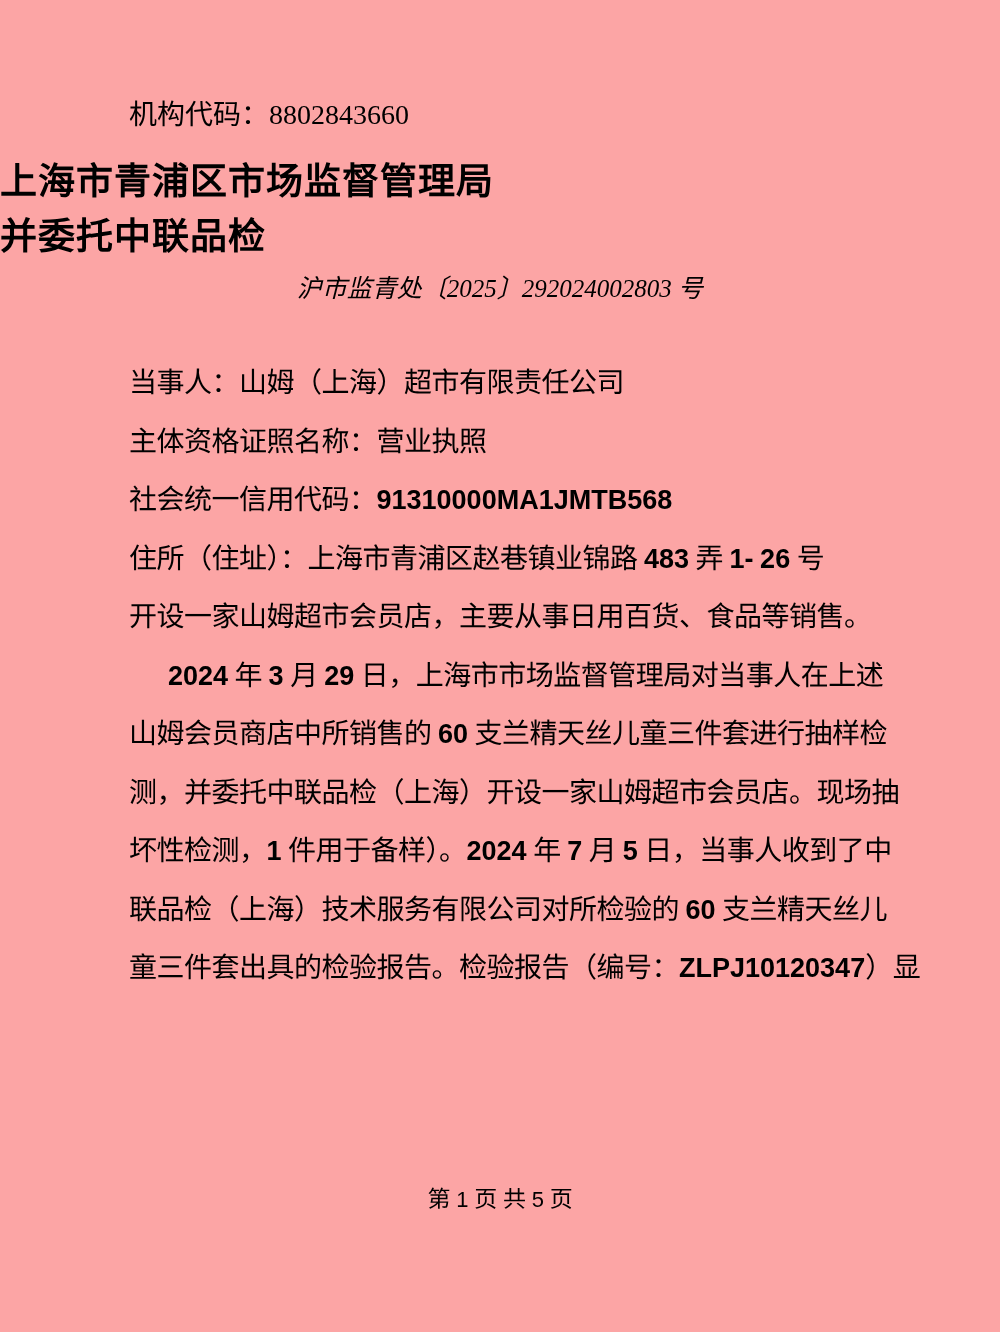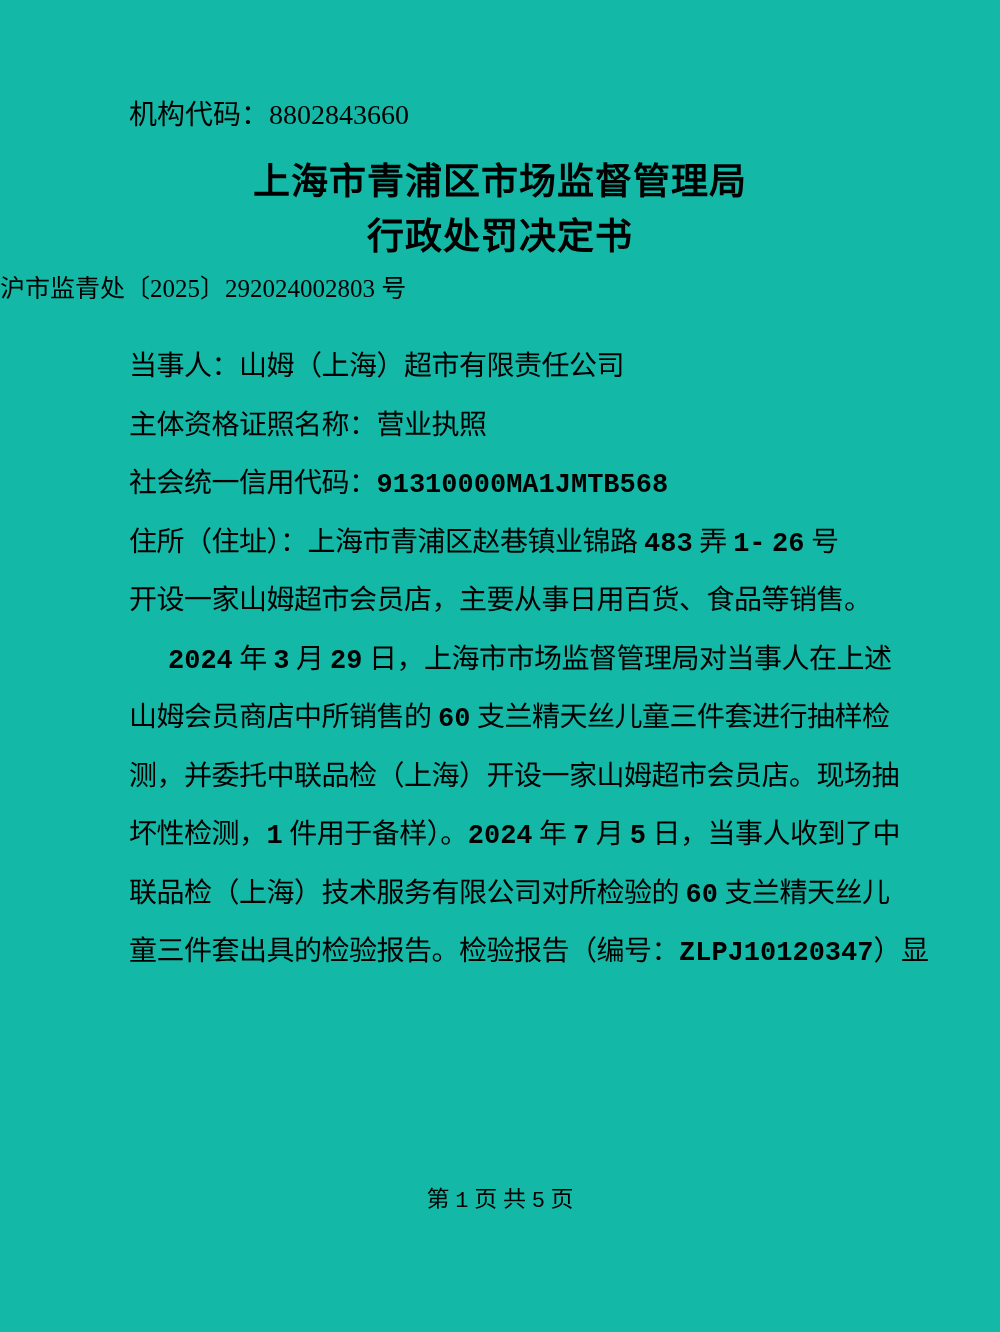--- a/index.html
+++ b/index.html
@@ -4,71 +4,72 @@
 <style>
   html, body {
     margin: 0;
     padding: 0;
     background: #ffffff;
   }
   .page {
     position: relative;
     width: 1000px;
     height: 1332px;
-    background: #14b8a6;
+    background: #fca5a5;
     color: #000000;
     font-family: "Liberation Serif", "DejaVu Serif", serif;
     overflow: hidden;
   }
   .org-code {
     position: absolute;
     left: 129px;
     top: 97px;
     font-size: 28px;
     line-height: 36px;
     white-space: nowrap;
   }
   .title-block {
     position: absolute;
     top: 154px;
     left: 0;
     right: 0;
-    text-align: center;
     font-weight: bold;
     font-size: 37px;
     line-height: 55px;
     letter-spacing: 1px;
   }
   .doc-number {
     position: absolute;
     top: 272px;
     left: 0;
     right: 0;
+    text-align: center;
     font-size: 25px;
     line-height: 34px;
     white-space: nowrap;
+    font-style: italic;
   }
   .body-block {
     position: absolute;
     left: 129px;
-    top: 337px;
+    top: 354px;
     width: 760px;
   }
   .line {
     height: 58.5px;
     line-height: 58.5px;
     font-size: 28px;
     letter-spacing: -0.5px;
     white-space: nowrap;
   }
   .line.indent {
     padding-left: 39px;
   }
   b.num {
-    font-family: Liberation Mono, monospace;
+    font-family: Liberation Sans, sans-serif;
     font-weight: 600;
     font-size: 27px;
     letter-spacing: 0;
   }
   .page-footer {
     position: absolute;
     top: 1184px;
     left: 0;
     right: 0;
     text-align: center;
@@ -82,21 +83,21 @@
 </style>
 </head>
 <body>
 
 <div class="page">
 
   <div class="org-code">机构代码：8802843660</div>
 
   <div class="title-block">
     <div>上海市青浦区市场监督管理局</div>
-    <div>行政处罚决定书</div>
+    <div>并委托中联品检</div>
   </div>
 
   <div class="doc-number">沪市监青处〔2025〕292024002803 号</div>
 
   <div class="body-block">
     <div class="line">当事人：山姆（上海）超市有限责任公司</div>
     <div class="line">主体资格证照名称：营业执照</div>
     <div class="line">社会统一信用代码：<b class="num">91310000MA1JMTB568</b></div>
     <div class="line">住所（住址）：上海市青浦区赵巷镇业锦路 <b class="num">483</b> 弄 <b class="num">1-</b> <b class="num">26</b> 号</div>
     <div class="line">开设一家山姆超市会员店，主要从事日用百货、食品等销售。</div>

